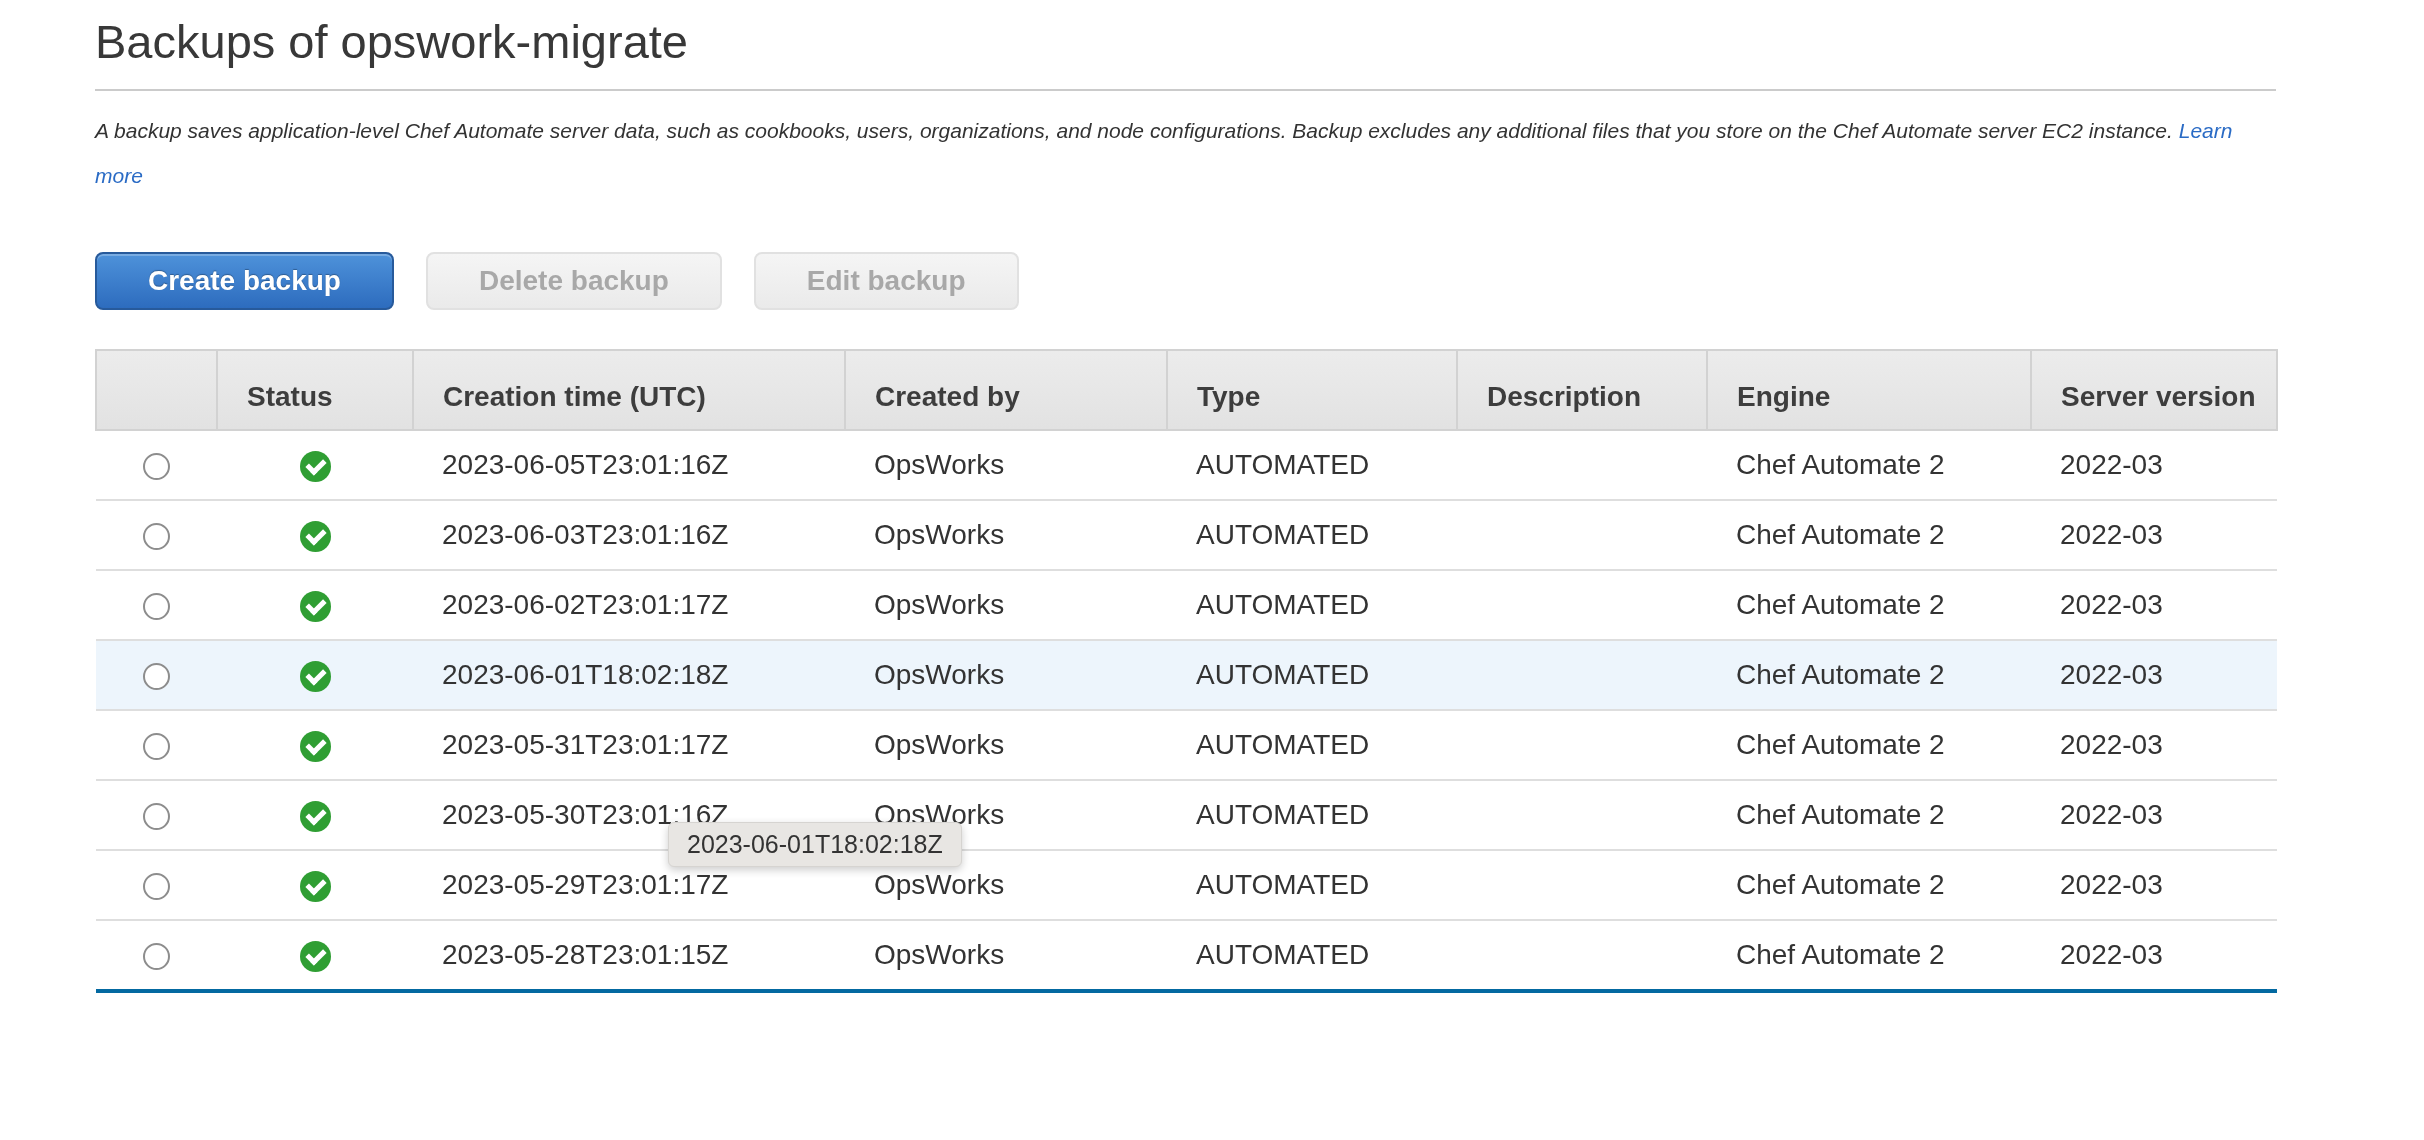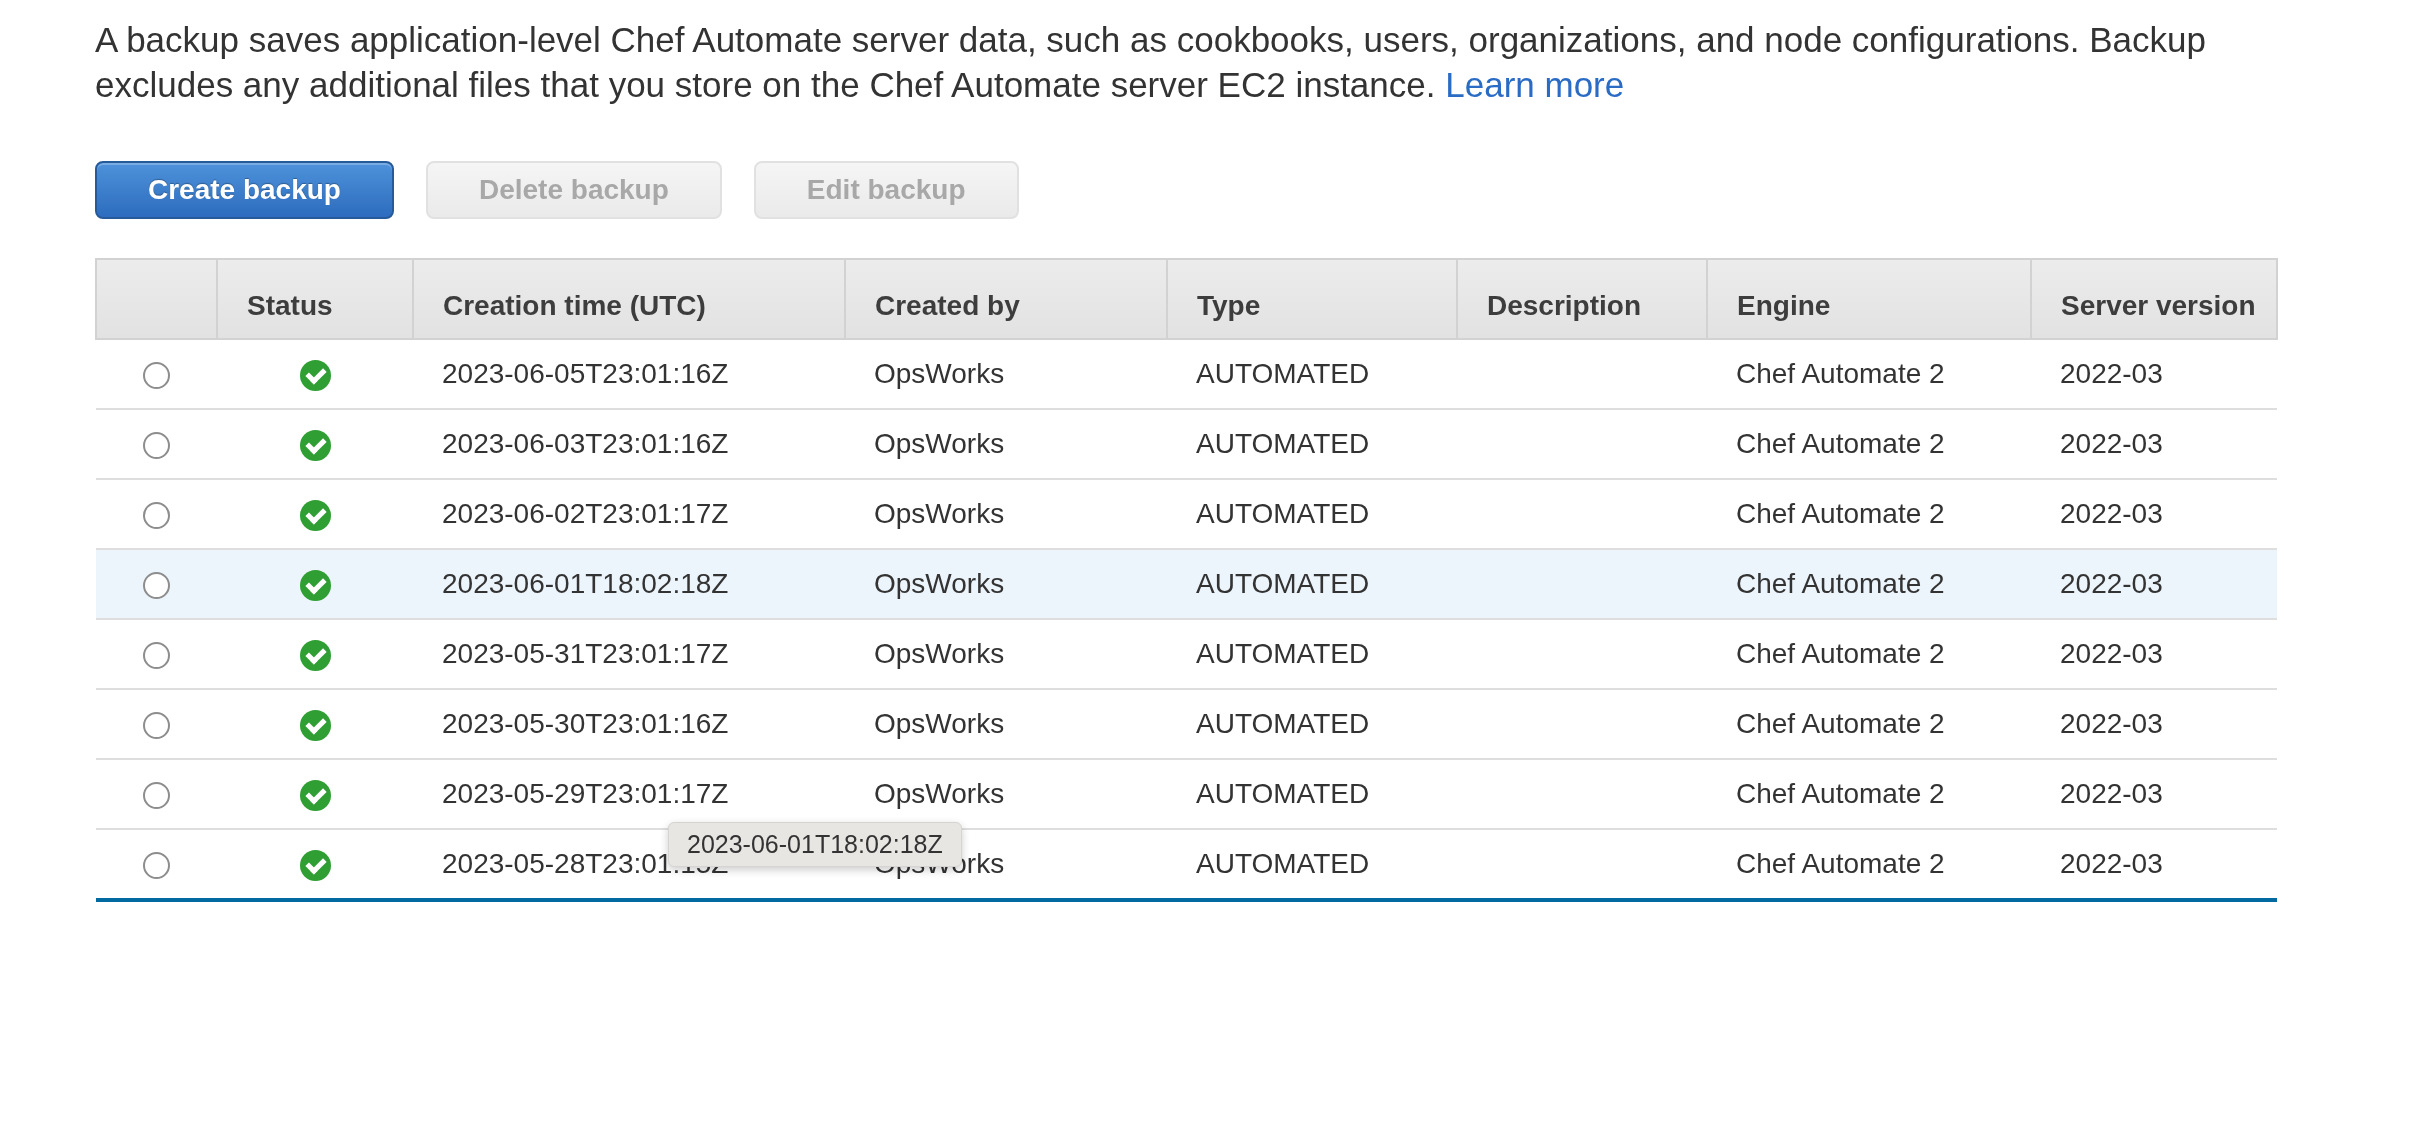--- a/index.html
+++ b/index.html
@@ -10,21 +10,21 @@
   }
   .page{margin-left:95px;width:2181px;}
 
   h1.page-title{
     margin:0;padding:14px 0 20px 0;
     font-size:47px;font-weight:400;color:#383838;
     border-bottom:2px solid #cbcbcb;
   }
   p.page-desc{
     margin:17px 12px 0 0;width:2181px;
-    font-size:35px;line-height:45px;color:#333333;
+    font-size:21px;line-height:45px;color:#333333;font-style:italic;
   }
   a.learn-more{color:#2a6bc5;text-decoration:none;cursor:pointer;}
 
   .buttons{margin-top:54px;display:flex;gap:32px;align-items:center;}
   .btn{
     height:58px;padding:0 51px;border-radius:8px;
     font-family:"Liberation Sans", sans-serif;
     font-size:28px;font-weight:bold;line-height:54px;
     cursor:pointer;
   }
@@ -84,20 +84,21 @@
     border:1px solid #d6d4d1;border-radius:6px;
     box-shadow:0 3px 8px rgba(0,0,0,0.2);
     font-size:25px;color:#333333;white-space:nowrap;
   }
 </style>
 </head>
 <body>
 
 <div class="page">
 
+  <h1 class="page-title">Backups of opswork-migrate</h1>
 
   <p class="page-desc"><span>A backup saves application-level Chef Automate server data, such as cookbooks, users, organizations, and node configurations. Backup excludes any additional files that you store on the Chef Automate server EC2 instance.</span>
     <a class="learn-more" href="#">Learn more</a>
   </p>
 
   <div class="buttons">
     <button class="btn btn-primary">Create backup</button>
     <button class="btn btn-disabled" aria-disabled="true">Delete backup</button>
     <button class="btn btn-disabled" aria-disabled="true">Edit backup</button>
   </div>

